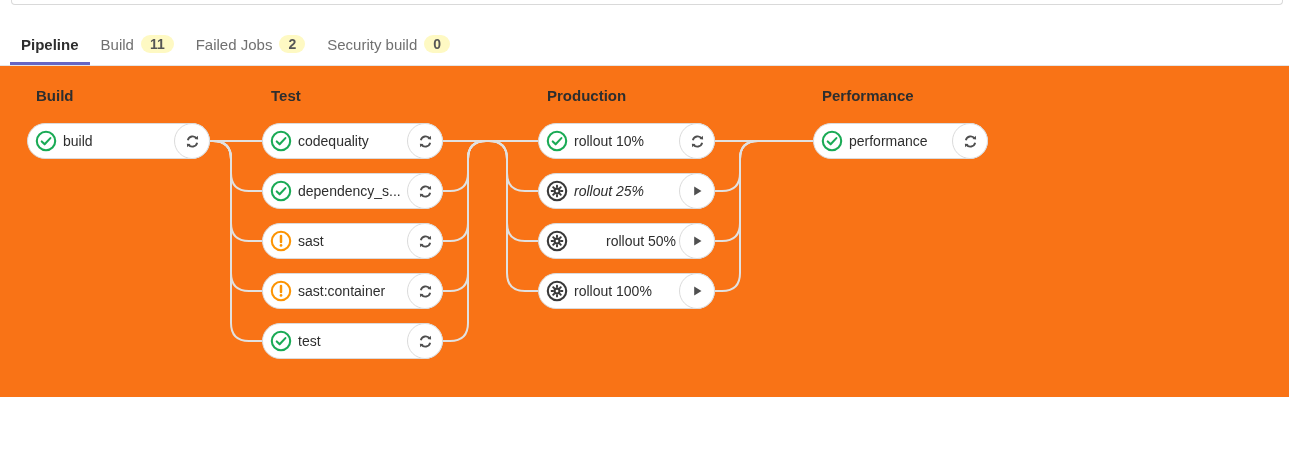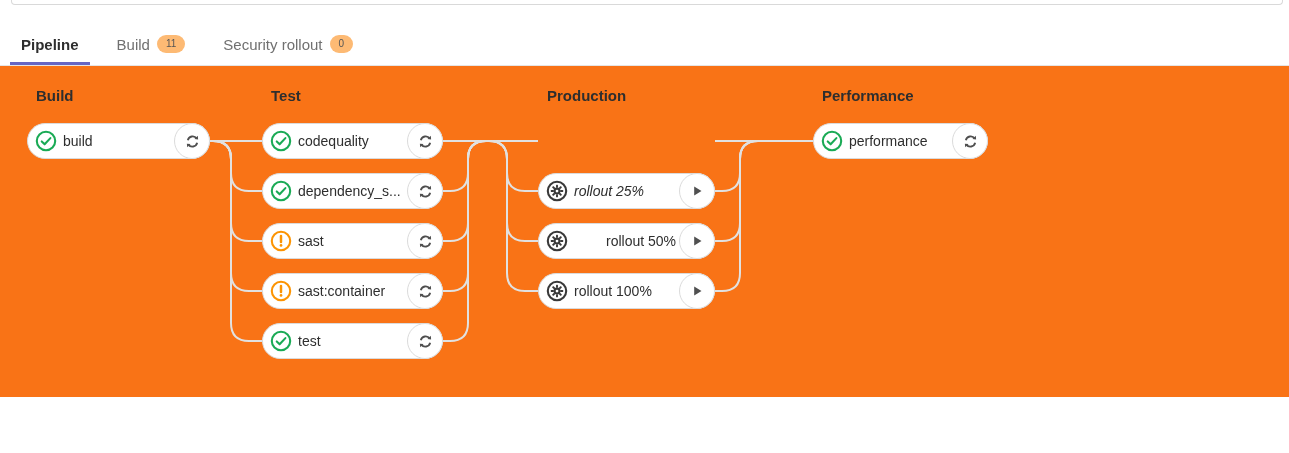--- a/index.html
+++ b/index.html
@@ -6,26 +6,26 @@
   html,body { width: 1289px; height: 453px; background: #fff;
     font-family: "Liberation Sans", sans-serif; color: #2e2e2e; overflow: hidden; }
 
   
   .top-edge { position: absolute; top: 0; left: 11px; right: 6px; height: 5px;
     border: 1px solid #d9d9d9; border-top: none;
     border-radius: 0 0 4px 4px; }
 
   
   .tabbar { display: flex; align-items: flex-end; padding-left: 10px;
-    border-bottom: 1px solid #e5e5e5; margin-top: 5px; gap: 16px; }
+    border-bottom: 1px solid #e5e5e5; margin-top: 5px; }
   .tab { display: flex; align-items: center; gap: 7px; padding: 30px 11px 9px;
     border-bottom: 3px solid transparent; font-size: 15px; color: #707070;
     text-decoration: none; cursor: pointer; white-space: nowrap; }
   .tab.active { color: #2e2e2e; font-weight: bold; border-bottom-color: #6666c4; }
-  .badge { background: #fdba74; color: #555; font-size: 10px; font-weight: normal;
+  .badge { background: #fef9c3; color: #555; font-size: 14px; font-weight: bold;
     border-radius: 10px; padding: 2px 9px; line-height: 14px; }
 
   
   .graph { position: relative; height: 331px; background: #f97316; }
   .graph svg.connectors { position: absolute; left: 0; top: 0; z-index: 0; }
   .stage-header { position: absolute; font-size: 15px; font-weight: bold;
     color: #2e2e2e; z-index: 2; }
   .pill { position: absolute; height: 36px; background: #fff;
     border: 1px solid #dbdbdb; border-radius: 18px; display: flex;
     align-items: center; padding-left: 7px; z-index: 1; cursor: pointer; }
@@ -44,21 +44,25 @@
 
 <nav class="tabbar">
   <a class="tab active">
     <span>Pipeline</span>
   </a>
   <a class="tab">
     <span>Build</span>
     <span class="badge">11</span>
   </a>
   <a class="tab">
-    <span>Security rollout</span>
+    <span>Failed Jobs</span>
+    <span class="badge">2</span>
+  </a>
+  <a class="tab">
+    <span>Security build</span>
     <span class="badge">0</span>
   </a>
 </nav>
 
 <div class="graph">
     <svg class="connectors" width="1289" height="331">
       <path d="M210 75 H262" fill="none" stroke="#e1e1e1" stroke-width="2"></path>
       <path d="M213 75 Q231 75 231 93 V107 Q231 125 249 125 H262" fill="none" stroke="#e1e1e1" stroke-width="2"></path>
       <path d="M213 75 Q231 75 231 93 V157 Q231 175 249 175 H262" fill="none" stroke="#e1e1e1" stroke-width="2"></path>
       <path d="M213 75 Q231 75 231 93 V207 Q231 225 249 225 H262" fill="none" stroke="#e1e1e1" stroke-width="2"></path>
@@ -188,20 +192,39 @@
           <svg viewBox="0 0 16 16" width="17" height="17">
   <path d="M3.6 6.8A4.7 4.7 0 0 1 12 5.2" fill="none" stroke="#4f4f4f" stroke-width="1.7"></path>
   <path d="M13 2.5l.3 3.5-3.5-.4z" fill="#4f4f4f"></path>
   <path d="M12.4 9.2A4.7 4.7 0 0 1 4 10.8" fill="none" stroke="#4f4f4f" stroke-width="1.7"></path>
   <path d="M3 13.5l-.3-3.5 3.5.4z" fill="#4f4f4f"></path>
           </svg>
         </span>
       </button>
     </div>
     <div class="stage-header" style="left: 547px; top: 21px;">Production</div>
+    <div class="pill" style="left: 538px; top: 57px; width: 177px;">
+      <span class="status">
+        <svg viewBox="0 0 16 16" width="22" height="22">
+  <circle cx="8" cy="8" r="6.7" fill="#fff" stroke="#1aaa55" stroke-width="1.5"></circle>
+  <path d="M4.9 8.3l2.1 2.1 4.2-4.5" fill="none" stroke="#1aaa55" stroke-width="1.5" stroke-linecap="round" stroke-linejoin="round"></path>
+        </svg>
+      </span>
+      <span class="job-label" style="max-width: 102px;">rollout 10%</span>
+      <button class="action-btn">
+        <span style="display: flex;">
+          <svg viewBox="0 0 16 16" width="17" height="17">
+  <path d="M3.6 6.8A4.7 4.7 0 0 1 12 5.2" fill="none" stroke="#4f4f4f" stroke-width="1.7"></path>
+  <path d="M13 2.5l.3 3.5-3.5-.4z" fill="#4f4f4f"></path>
+  <path d="M12.4 9.2A4.7 4.7 0 0 1 4 10.8" fill="none" stroke="#4f4f4f" stroke-width="1.7"></path>
+  <path d="M3 13.5l-.3-3.5 3.5.4z" fill="#4f4f4f"></path>
+          </svg>
+        </span>
+      </button>
+    </div>
     <div class="pill" style="left: 538px; top: 107px; width: 177px;">
       <span class="status">
         <svg viewBox="0 0 16 16" width="22" height="22">
   <circle cx="8" cy="8" r="6.7" fill="#fff" stroke="#393939" stroke-width="1.5"></circle>
   <g fill="#393939">
             <rect x="7.3" y="3.5" width="1.4" height="2.2" rx="0.4" transform="rotate(0 8 8)"></rect>
             <rect x="7.3" y="3.5" width="1.4" height="2.2" rx="0.4" transform="rotate(45 8 8)"></rect>
             <rect x="7.3" y="3.5" width="1.4" height="2.2" rx="0.4" transform="rotate(90 8 8)"></rect>
             <rect x="7.3" y="3.5" width="1.4" height="2.2" rx="0.4" transform="rotate(135 8 8)"></rect>
             <rect x="7.3" y="3.5" width="1.4" height="2.2" rx="0.4" transform="rotate(180 8 8)"></rect>

